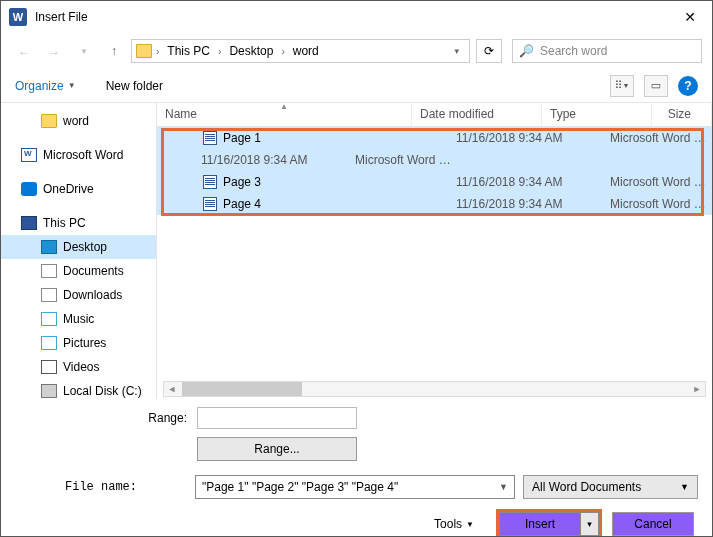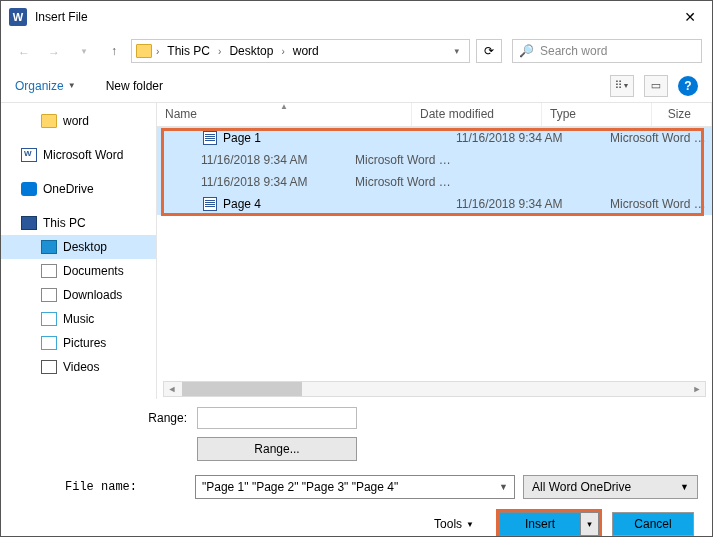--- a/index.html
+++ b/index.html
@@ -81,21 +81,21 @@
   .lbl { width:172px; text-align:right; }
   .txt-small { width:160px; height:22px; border:1px solid #bbb; background:#fff;}
   .range-btn { width:160px; height:24px; border:1px solid #999; background:#e8e8e8; text-align:center; line-height:22px;}
   .filename-row { display:flex; align-items:center; gap:8px; margin-top:14px;}
   .filename-row .lbl2 { width:172px; text-align:center;font-family:Liberation Mono, monospace;}
   .fn-input { flex:1; height:24px; border:1px solid #888; padding:0 6px; display:flex;align-items:center;justify-content:space-between;}
   .fn-input .dd{color:#555;font-size:9px;}
   .filter { width:175px; height:24px; border:1px solid #999; background:#e8e8e8; display:flex;align-items:center;justify-content:space-between; padding:0 8px;}
   .btn-row { display:flex; justify-content:flex-end; align-items:center; gap:10px; margin-top:10px; padding-right:4px;}
   .tools { display:flex;align-items:center;gap:4px; margin-right:12px;}
-  .btn { width:82px; height:24px; border:1px solid #999; background:#0ea5e9; text-align:center; line-height:22px;}
+  .btn { width:82px; height:24px; border:1px solid #999; background:#8b5cf6; text-align:center; line-height:22px;}
   .insert-wrap { display:flex; border:3px solid #e06a3b; }
   .insert-wrap .btn{border:1px solid #888;}
   .insert-wrap .dd-btn{ width:18px; height:24px; border:1px solid #888; border-left:none; background:#e8e8e8; text-align:center; line-height:22px; font-size:9px;}
 </style>
 </head>
 <body>
 
 <div class="titlebar">
   <div class="w-icon">W</div>
   <div class="title">Insert File</div>
@@ -177,20 +177,24 @@
         <span>Music</span>
       </div>
     <div class="tree-node indent">
         <span class="tree-ic ic-pic"></span>
         <span>Pictures</span>
       </div>
     <div class="tree-node indent">
         <span class="tree-ic ic-vid"></span>
         <span>Videos</span>
       </div>
+    <div class="tree-node indent">
+        <span class="tree-ic ic-disk"></span>
+        <span>Local Disk (C:)</span>
+      </div>
   </div>
 
   <div class="listpane">
     <div class="cols">
       <div class="c-name"><span class="sort">▲</span><span>Name</span></div>
       <div class="c-date">Date modified</div>
       <div class="c-type">Type</div>
       <div class="c-size">Size</div>
     </div>
     <div class="rows" id="rows">
@@ -203,20 +207,24 @@
           <div class="r-date">11/16/2018 9:34 AM</div>
           <div class="r-type">Microsoft Word D...</div>
           <div class="r-size"></div>
         </div>
         <div class="row">
           <div class="r-date">11/16/2018 9:34 AM</div>
           <div class="r-type">Microsoft Word D...</div>
           <div class="r-size"></div>
         </div>
         <div class="row">
+          <div class="r-name">
+            <span class="doc-ic"></span>
+            <span>Page 3</span>
+          </div>
           <div class="r-date">11/16/2018 9:34 AM</div>
           <div class="r-type">Microsoft Word D...</div>
           <div class="r-size"></div>
         </div>
         <div class="row">
           <div class="r-name">
             <span class="doc-ic"></span>
             <span>Page 4</span>
           </div>
           <div class="r-date">11/16/2018 9:34 AM</div>
@@ -241,21 +249,21 @@
     <div class="lbl"></div>
     <div class="range-btn">Range...</div>
   </div>
   <div class="filename-row">
     <div class="lbl2">File name:</div>
     <div class="fn-input">
       <span>"Page 1" "Page 2" "Page 3" "Page 4"</span>
       <span class="dd">▼</span>
     </div>
     <div class="filter">
-      <span>All Word OneDrive</span>
+      <span>All Word Documents</span>
       <span class="dd" style="font-size:9px;">▼</span>
     </div>
   </div>
   <div class="btn-row">
     <div class="tools">
         <span>Tools</span>
         <span style="font-size:8px;">▼</span>
       </div>
     <div class="insert-wrap">
       <div class="btn">Insert</div>

